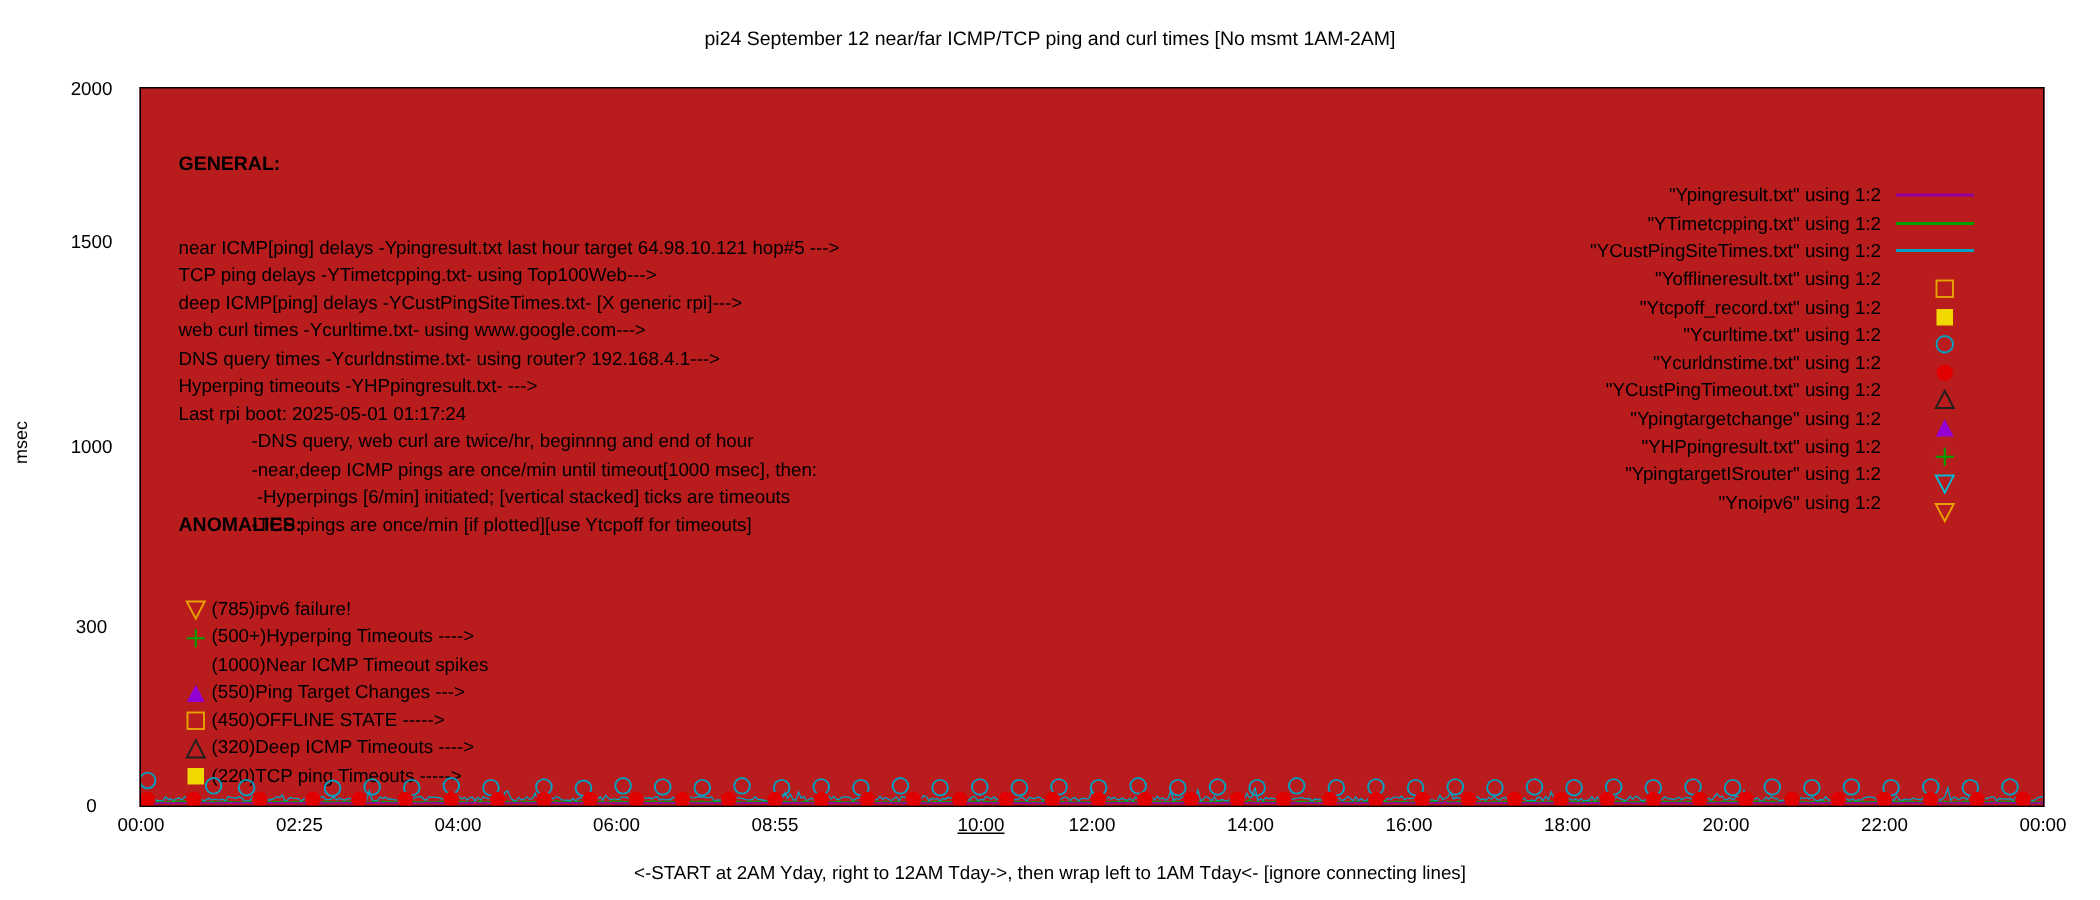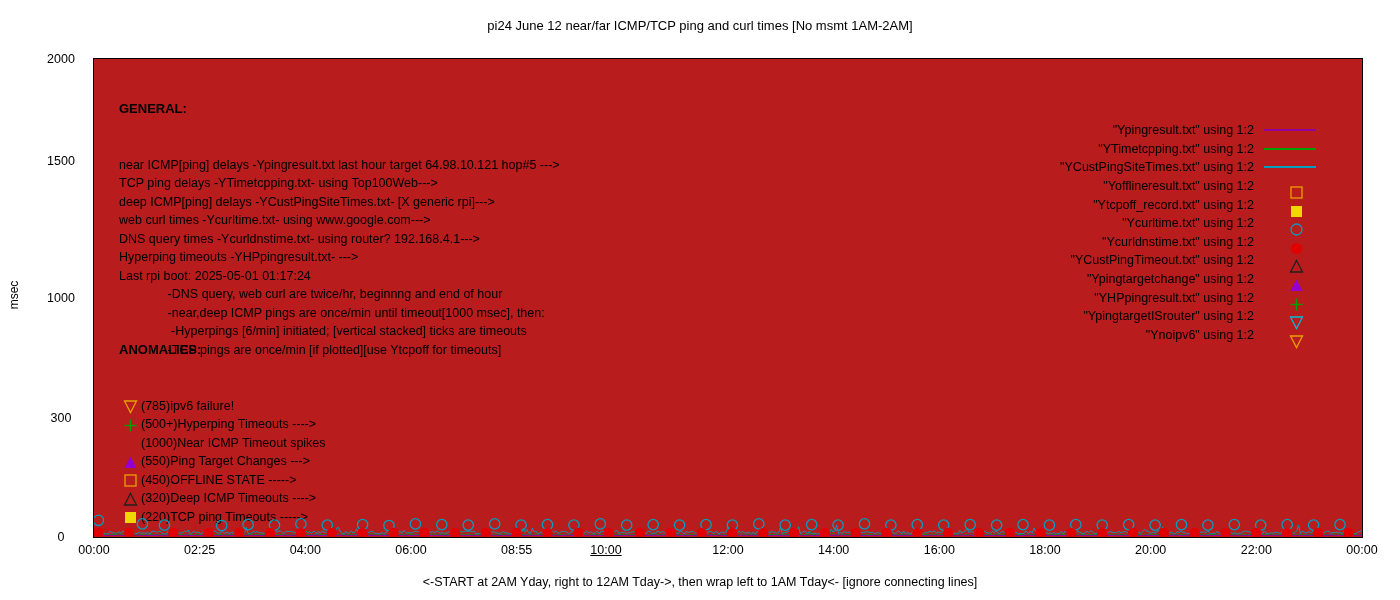--- a/index.html
+++ b/index.html
@@ -159,21 +159,21 @@
     left: 28px;
     top: 9px;
   }
   svg.symsvg { overflow: visible; display:block; }
 </style>
 </head>
 <body>
 
 <div id="chart-root">
 
-  <div class="chart-title">pi24 June 12  near/far ICMP/TCP ping and curl times [No msmt 1AM-2AM]</div>
+  <div class="chart-title">pi24 September 12  near/far ICMP/TCP ping and curl times [No msmt 1AM-2AM]</div>
 
   <div class="y-axis-label">msec</div>
 
   <div class="ytick-wrap" id="ytick-wrap">
       <div class="ytick" style="top: 479px;">0</div>
       <div class="ytick" style="top: 359.5px;">300</div>
       <div class="ytick" style="top: 240px;">1000</div>
       <div class="ytick" style="top: 103px;">1500</div>
       <div class="ytick" style="top: 1px;">2000</div>
     </div>
@@ -412,21 +412,21 @@
         <circle cx="1254.8" cy="474.0" r="5.2" fill="#e00000"></circle>
       </svg>
   </div>
 
   <div class="xtick-wrap" id="xtick-wrap">
       <div class="xtick" style="left: 1px;">00:00</div>
       <div class="xtick" style="left: 106.667px;">02:25</div>
       <div class="xtick" style="left: 212.333px;">04:00</div>
       <div class="xtick" style="left: 318px;">06:00</div>
       <div class="xtick" style="left: 423.667px;">08:55</div>
-      <div class="xtick" style="left: 513px; text-decoration: underline;">10:00</div>
+      <div class="xtick" style="left: 561px; text-decoration: underline;">10:00</div>
       <div class="xtick" style="left: 635px;">12:00</div>
       <div class="xtick" style="left: 740.667px;">14:00</div>
       <div class="xtick" style="left: 846.333px;">16:00</div>
       <div class="xtick" style="left: 952px;">18:00</div>
       <div class="xtick" style="left: 1057.67px;">20:00</div>
       <div class="xtick" style="left: 1163.33px;">22:00</div>
       <div class="xtick" style="left: 1269px;">00:00</div>
     </div>
 
   <div class="x-axis-label">&lt;-START at 2AM Yday, right to 12AM Tday-&gt;, then wrap left to 1AM Tday&lt;- [ignore connecting lines]</div>

